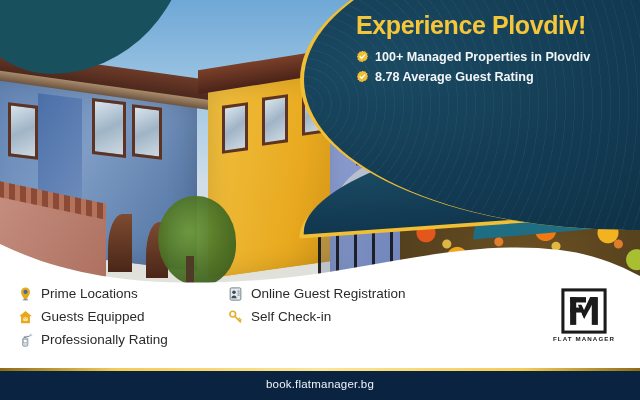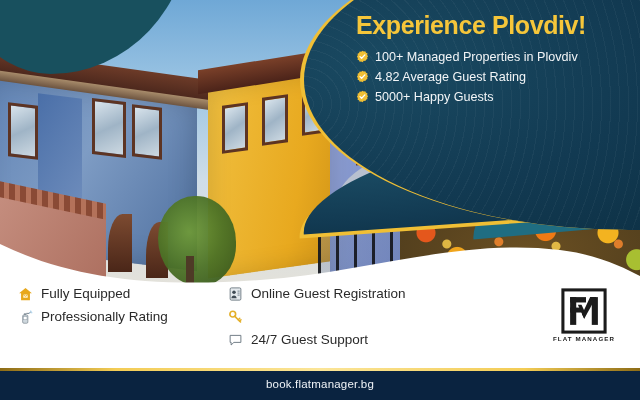--- a/index.html
+++ b/index.html
@@ -198,21 +198,21 @@
     position: absolute; left: 356px; top: 12px; width: 280px;
   }
   .hero-title {
     font-size: 25px; font-weight: bold; color: #f6c63a;
     letter-spacing: -.4px; line-height: 1.1; white-space: nowrap;
   }
   .bullets { margin-top: 10px; }
   .bullet {
     display: flex; align-items: center; gap: 6px;
     margin-bottom: 6px;
-    color: #f2f5f7; font-size: 12.6px; white-space: nowrap;
+    color: #f2f5f7; font-size: 12.6px; white-space: nowrap; font-weight: bold;
   }
   .chk {
     flex: 0 0 auto; width: 13px; height: 13px;
     position: relative;
   }
 
   
   .wave {
     position: absolute; left: 0; top: 214px; width: 640px; height: 90px;
   }
@@ -322,56 +322,57 @@
         <span>100+ Managed Properties in Plovdiv</span>
       </div>
 
       <div class="bullet">
         <span class="chk">
           <svg viewBox="0 0 24 24" width="13" height="13">
             <path d="M12 1.2l2.4 1.6 2.8-.5 1.3 2.6 2.6 1.3-.5 2.8 1.6 2.4-1.6 2.4.5 2.8-2.6 1.3-1.3 2.6-2.8-.5L12 22.8l-2.4-1.6-2.8.5-1.3-2.6-2.6-1.3.5-2.8L1.8 12l1.6-2.4-.5-2.8 2.6-1.3 1.3-2.6 2.8.5z" fill="#f0bf35"></path>
             <path d="M7.4 12.3l3 2.9 6-6.2" fill="none" stroke="#ffffff" stroke-width="2.3" stroke-linecap="round" stroke-linejoin="round"></path>
           </svg>
         </span>
-        <span>4.82 Average Guest Rating</span>
-      </div>
-
-      <div class="bullet">
-        <span class="chk">
-          <svg viewBox="0 0 24 24" width="13" height="13">
-            <path d="M12 1.2l2.4 1.6 2.8-.5 1.3 2.6 2.6 1.3-.5 2.8 1.6 2.4-1.6 2.4.5 2.8-2.6 1.3-1.3 2.6-2.8-.5L12 22.8l-2.4-1.6-2.8.5-1.3-2.6-2.6-1.3.5-2.8L1.8 12l1.6-2.4-.5-2.8 2.6-1.3 1.3-2.6 2.8.5z" fill="#f0bf35"></path>
-            <path d="M7.4 12.3l3 2.9 6-6.2" fill="none" stroke="#ffffff" stroke-width="2.3" stroke-linecap="round" stroke-linejoin="round"></path>
-          </svg>
-        </span>
-        <span>5000+ Happy Guests</span>
-      </div>
+        <span>8.78 Average Guest Rating</span>
+      </div>
+
 
     </div>
   </div>
 
   <div class="wave">
     <svg viewBox="0 0 640 90" width="640" height="90" preserveAspectRatio="none">
       <path d="M0 30 C 70 64, 150 74, 260 66 C 370 58, 460 24, 560 36 C 600 41, 624 54, 640 62 L640 90 L0 90 Z" fill="#ffffff"></path>
     </svg>
   </div>
 
   <div class="features">
 
     <div class="fcol left">
 
+      <div class="frow">
+        <span class="ficon">
+          <svg viewBox="0 0 24 24" width="15" height="16">
+            <path d="M12 1.6c-4 0-7.2 3.2-7.2 7.2 0 5.3 7.2 13.6 7.2 13.6s7.2-8.3 7.2-13.6c0-4-3.2-7.2-7.2-7.2z" fill="#e8a81c"></path>
+            <circle cx="12" cy="8.6" r="3.3" fill="#3b6ea5"></circle>
+            <ellipse cx="12" cy="21" rx="4.6" ry="1.5" fill="#3b6ea5" opacity=".55"></ellipse>
+          </svg>
+        </span>
+        <span class="frow-label">Prime Locations</span>
+      </div>
 
       <div class="frow">
         <span class="ficon">
           <svg viewBox="0 0 24 24" width="15" height="16">
             <path d="M12 2.4L1.8 10.6h3.1v11.2h14.2V10.6h3.1z" fill="#e8a81c"></path>
             <rect x="8.4" y="12.6" width="7.2" height="5.4" rx="1" fill="#fdf2d0"></rect>
             <path d="M8.4 13.1l3.6 2.6 3.6-2.6" fill="none" stroke="#e8a81c" stroke-width="1.2"></path>
           </svg>
         </span>
-        <span class="frow-label">Fully Equipped</span>
+        <span class="frow-label">Guests Equipped</span>
       </div>
 
       <div class="frow">
         <span class="ficon">
           <svg viewBox="0 0 24 24" width="15" height="16">
             <rect x="7.4" y="8.6" width="8.4" height="13.4" rx="2" fill="#cfd8de" stroke="#6e7b85" stroke-width="1"></rect>
             <rect x="8.8" y="11.4" width="5.6" height="5" fill="#ffffff" stroke="#8d99a3" stroke-width=".8"></rect>
             <path d="M9.4 8.6V6.2h3.8v2.4z" fill="#7b8792"></path>
             <path d="M13.2 6.2h4.6l2.6-2.6" fill="none" stroke="#7b8792" stroke-width="1.6"></path>
             <circle cx="20.4" cy="2.6" r="1.1" fill="#8fc4e8"></circle>
@@ -402,30 +403,23 @@
 
       <div class="frow">
         <span class="ficon">
           <svg viewBox="0 0 24 24" width="15" height="16">
             <circle cx="7.6" cy="7.4" r="4.6" fill="none" stroke="#e4b02a" stroke-width="2.6"></circle>
             <path d="M10.6 10.6L20 20" fill="none" stroke="#e4b02a" stroke-width="2.6" stroke-linecap="round"></path>
             <path d="M16.4 16.4l2.4-2.4" fill="none" stroke="#e4b02a" stroke-width="2.4" stroke-linecap="round"></path>
             <path d="M18.6 18.6l2.2-2.2" fill="none" stroke="#e4b02a" stroke-width="2.4" stroke-linecap="round"></path>
           </svg>
         </span>
-      </div>
-
-      <div class="frow">
-        <span class="ficon">
-          <svg viewBox="0 0 24 24" width="15" height="16">
-            <path d="M3.4 4.6h17.2v11.2H9.4l-4.4 4.2v-4.2H3.4z" fill="#ffffff" stroke="#6b7680" stroke-width="1.5" stroke-linejoin="round"></path>
-          </svg>
-        </span>
-        <span class="frow-label">24/7 Guest Support</span>
-      </div>
+        <span class="frow-label">Self Check-in</span>
+      </div>
+
 
     </div>
   </div>
 
   <div class="logo">
     <div class="logo-mark">
       <svg viewBox="0 0 48 48" width="46" height="46">
         <rect x="2" y="2" width="44" height="44" fill="none" stroke="#1b1b1b" stroke-width="3.2"></rect>
         <path d="M9.5 38.5V9.5h6.4v29z" fill="#1b1b1b"></path>
         <path d="M9.5 9.5h16.6v5.6H9.5z" fill="#1b1b1b"></path>

